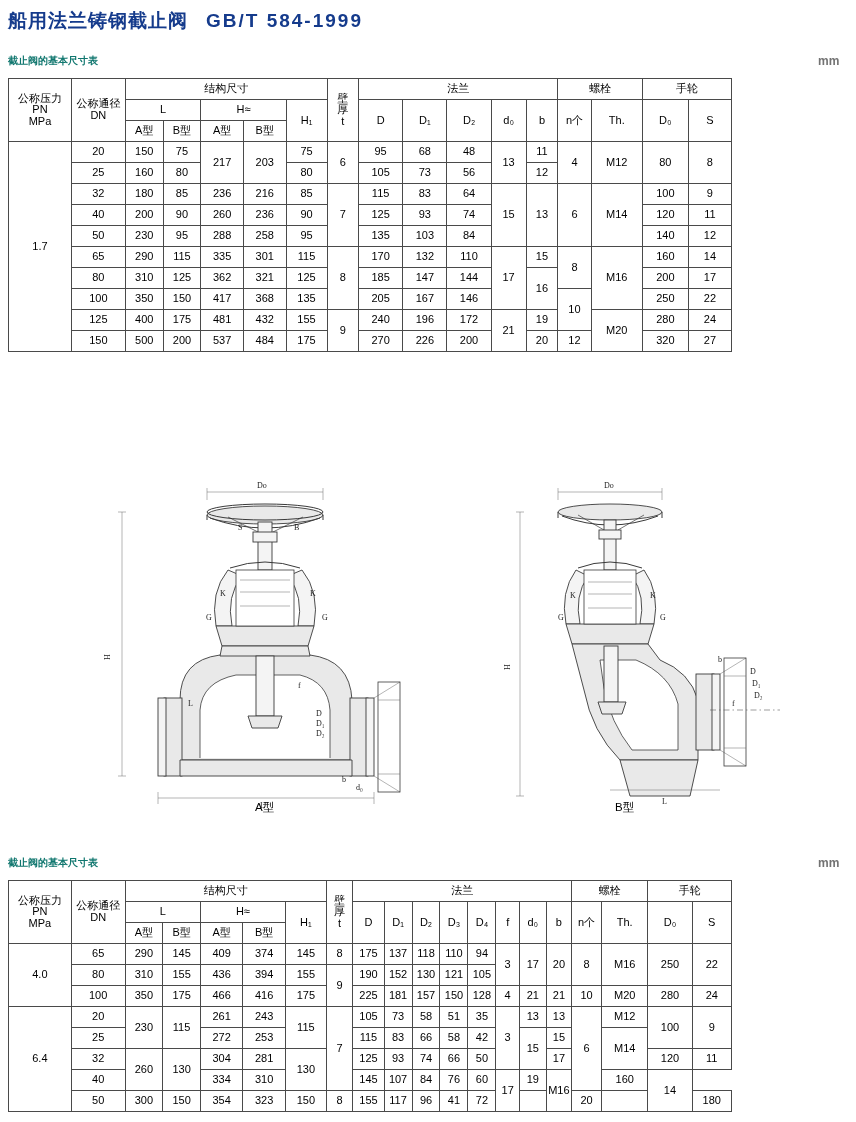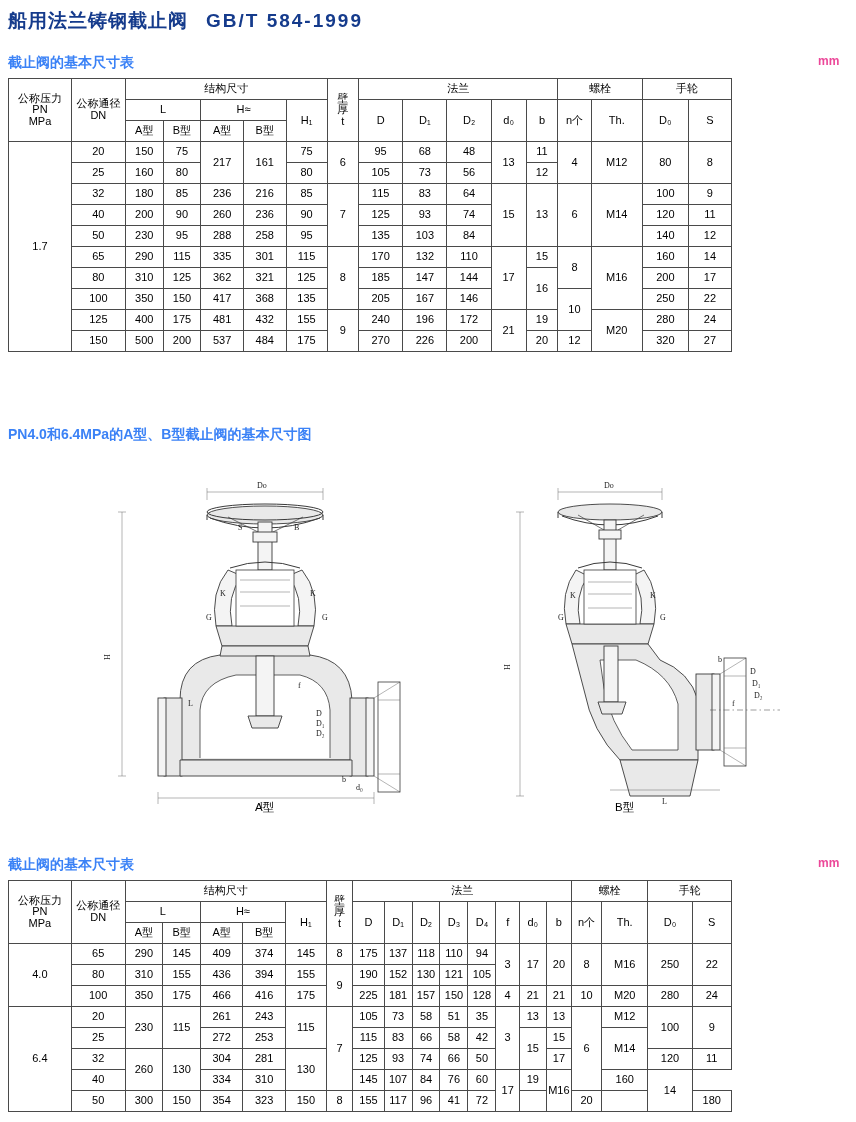--- a/index.html
+++ b/index.html
@@ -16,24 +16,24 @@
   
   .doc-title{
     position:absolute;left:8px;top:8px;
     font-size:19px;font-weight:bold;color:#153b8c;
     letter-spacing:1px;white-space:nowrap;
   }
   .doc-title .std{margin-left:18px;letter-spacing:2px;}
 
   
   .section-caption{
-    position:absolute;font-size:14px;font-weight:bold;color:#3b82f6;
+    position:absolute;font-size:10px;font-weight:bold;color:#0f766e;
   }
   .unit-label{
-    position:absolute;font-size:12px;color:#ec4899;font-weight:bold;
+    position:absolute;font-size:12px;color:#737373;font-weight:bold;
   }
 
   
   table.dim{
     border-collapse:collapse;
     table-layout:fixed;
     font-size:11px;
     color:#000;
     background:#fff;
   }
@@ -140,21 +140,21 @@
         <td>A型</td>
         <td>B型</td>
       </tr>
 
       <tr>
         <td rowspan="10">1.7</td>
         <td>20</td>
         <td>150</td>
         <td>75</td>
         <td rowspan="2">217</td>
-        <td rowspan="2">161</td>
+        <td rowspan="2">203</td>
         <td>75</td>
         <td rowspan="2">6</td>
         <td>95</td>
         <td>68</td>
         <td>48</td>
         <td rowspan="2">13</td>
         <td>11</td>
         <td rowspan="2">4</td>
         <td rowspan="2">M12</td>
         <td rowspan="2">80</td>
@@ -298,21 +298,20 @@
         <td>200</td>
         <td>20</td>
         <td>12</td>
         <td>320</td>
         <td>27</td>
       </tr>
     </tbody>
       </table>
   </div>
 
-  <div class="section-caption" style="left:8px;top:426px;">PN4.0和6.4MPa的A型、B型截止阀的基本尺寸图</div>
 
   <div id="drawings">
 
     <svg width="420" height="350" viewBox="0 0 420 350" style="position:absolute;left:60px;top:5px;">
 
       <ellipse cx="205" cy="55" rx="58" ry="9" class="fillgray"></ellipse>
       <ellipse cx="205" cy="52" rx="58" ry="8" class="ln"></ellipse>
       <line x1="147" y1="55" x2="147" y2="60" class="ln"></line>
       <line x1="263" y1="55" x2="263" y2="60" class="ln"></line>
       <path d="M150 58 Q205 78 260 58" class="ln"></path>

